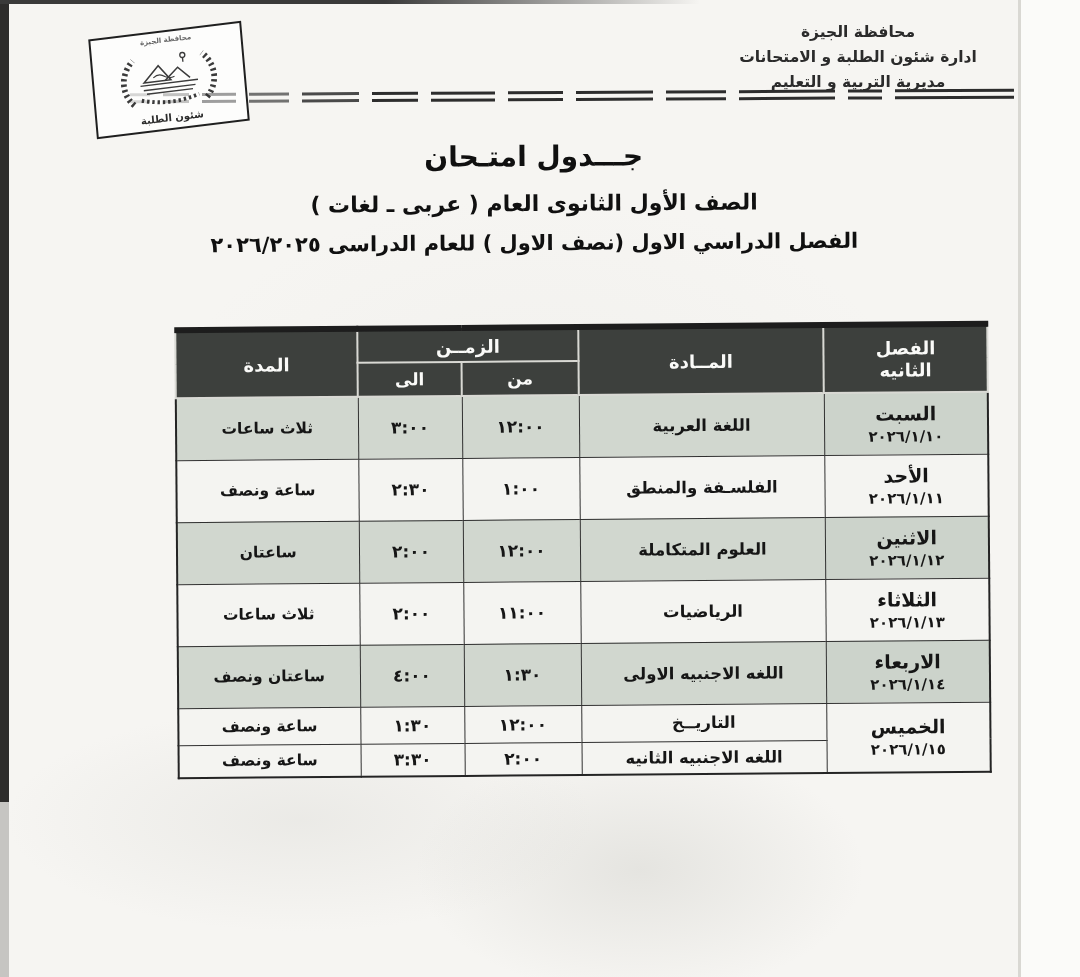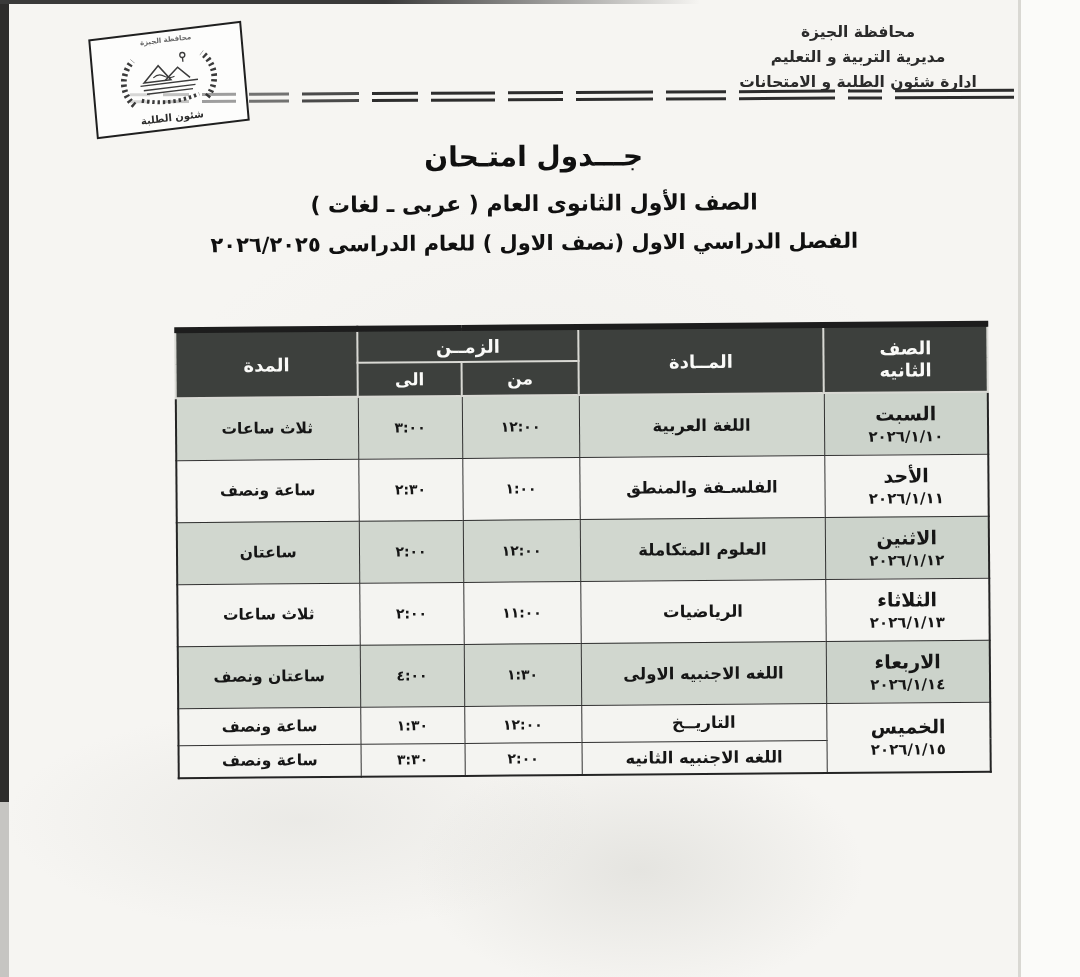--- a/index.html
+++ b/index.html
@@ -80,21 +80,21 @@
   table.sched td{border:1.6px solid #303030;font-weight:bold;}
   tr.row{height:62px;}
   tr.row-thu-a{height:37px;}
   tr.row-thu-b{height:33px;}
   tr.shaded td{background:#d1d7cf;}
   td.day-cell{background:#f4f4f1;}
   tr.shaded td.day-cell{background:#ccd3cb;}
   .day-name{font-size:19px;font-weight:bold;}
   .day-date{font-size:15px;font-weight:bold;letter-spacing:2.5px;margin-top:3px;}
   td.subject-cell{font-size:16.5px;}
-  td.time-cell{font-size:14px;letter-spacing:1.5px;}
+  td.time-cell{font-size:17px;letter-spacing:1.5px;}
   td.duration-cell{font-size:15.5px;}
 </style>
 </head>
 <body>
 
 <div class="scan">
 
   <div class="edge-left-dark"></div>
   <div class="edge-left-light"></div>
   <div class="edge-top"></div>
@@ -114,22 +114,22 @@
         <path d="M44,26 q6,-5 12,0 q5,3 10,1" stroke-width="1.2"></path>
         <circle cx="76" cy="6" r="2.6" stroke-width="1.4"></circle>
         <path d="M76,9 v4" stroke-width="1.4"></path>
       </g>
     </svg>
     <div class="s-bottom">شئون الطلبة</div>
   </div>
 
   <div class="org">
     <div>محافظة الجيزة</div>
+    <div>ادارة شئون الطلبة و الامتحانات</div>
     <div>مديرية التربية و التعليم</div>
-    <div>ادارة شئون الطلبة و الامتحانات</div>
   </div>
 
   <div class="divider">
     <div class="dash" style="width:120px"></div>
     <div class="dash" style="width:34px"></div>
     <div class="dash" style="width:96px"></div>
     <div class="dash" style="width:60px"></div>
     <div class="dash" style="width:78px"></div>
     <div class="dash" style="width:55px"></div>
     <div class="dash" style="width:64px"></div>
@@ -152,21 +152,21 @@
       <colgroup>
         <col style="width:164px">
         <col style="width:245px">
         <col style="width:117px">
         <col style="width:104px">
         <col style="width:182px">
       </colgroup>
       <tbody>
           <tr class="h1">
         <th rowspan="2" class="day-h">
-          <span>الصف</span><br>
+          <span>الفصل</span><br>
           <span>الثانيه</span>
         </th>
         <th rowspan="2">المــادة</th>
         <th colspan="2">الزمــن</th>
         <th rowspan="2">المدة</th>
       </tr>
       <tr class="h2">
         <th>من</th>
         <th>الى</th>
       </tr>

